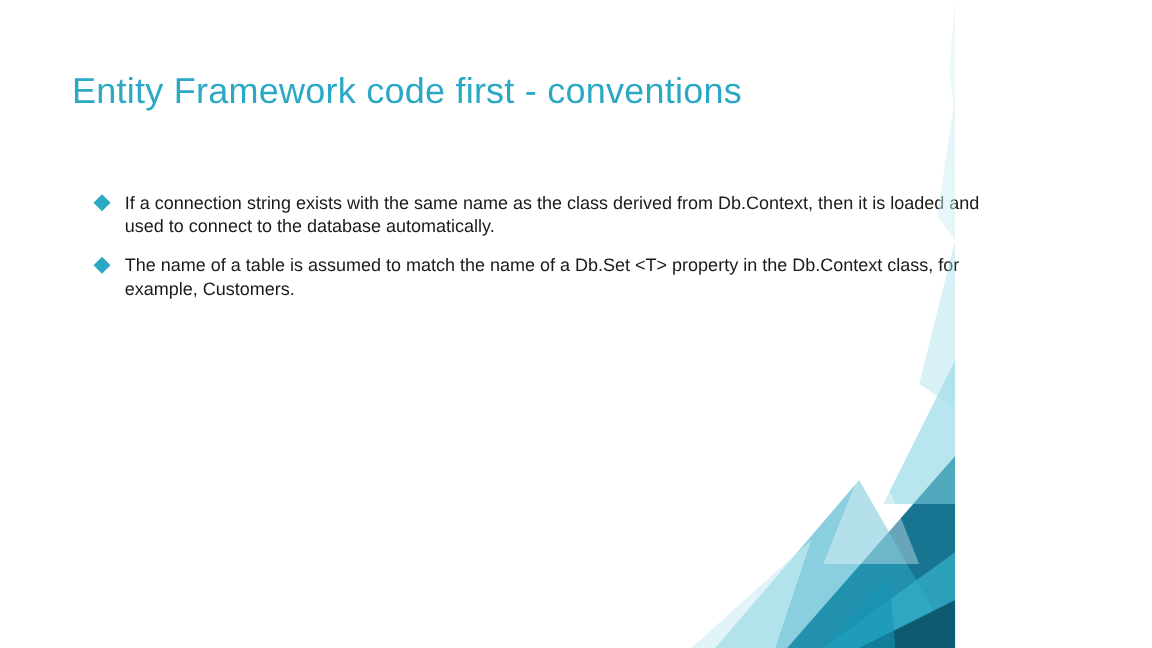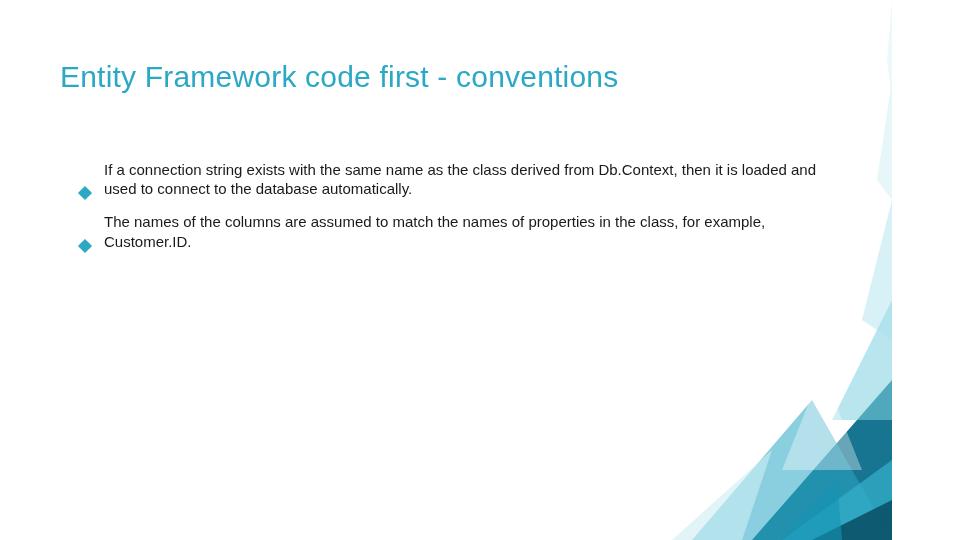--- a/index.html
+++ b/index.html
@@ -8,21 +8,21 @@
     width: 960px;
     height: 540px;
     overflow: hidden;
     font-family: "Trebuchet MS", "Segoe UI", Tahoma, sans-serif;
     background: #ffffff;
     position: relative;
   }
 
   .slide {
     position: relative;
-    width: 892px;
+    width: 796px;
     height: 540px;
     background: #ffffff;
   }
 
   .title {
     position: absolute;
     left: 60px;
     top: 60px;
     font-size: 30px;
     color: #2aa8c4;
@@ -32,21 +32,21 @@
 
   .content {
     position: absolute;
     left: 80px;
     top: 160px;
     width: 770px;
   }
 
   .bullet {
     display: flex;
-    align-items: flex-end;
+    align-items: flex-start;
     margin-bottom: 14px;
     font-size: 15px;
     line-height: 1.28;
     color: #1a1a1a;
   }
 
   .bullet .marker {
     flex: 0 0 auto;
     width: 10px;
     height: 10px;
@@ -77,21 +77,21 @@
 
   <div class="title">Entity Framework code first - conventions</div>
 
   <div class="content">
     <div class="bullet">
       <div class="marker"></div>
       <div class="text">If a connection string exists with the same name as the class derived from Db.Context, then it is loaded and used to connect to the database automatically.</div>
     </div>
     <div class="bullet">
       <div class="marker"></div>
-      <div class="text">The names of the columns are assumed to match the names of properties in the class, for example, Customer.ID.</div>
+      <div class="text">The name of a table is assumed to match the name of a Db.Set &lt;T&gt; property in the Db.Context class, for example, Customers.</div>
     </div>
   </div>
 
   <svg class="art" viewBox="0 0 260 540" preserveAspectRatio="xMaxYMax meet">
 
     <polygon points="260,540 120,540 260,380" fill="#0b6e8c" opacity="0.95"></polygon>
     <polygon points="260,540 60,540 180,400" fill="#2aa8c4" opacity="0.55"></polygon>
     <polygon points="260,460 150,540 260,540" fill="#36b0cc" opacity="0.7"></polygon>
     <polygon points="260,300 200,420 260,420" fill="#7fd1e0" opacity="0.55"></polygon>
     <polygon points="260,200 230,320 260,340" fill="#a8e0ea" opacity="0.45"></polygon>

